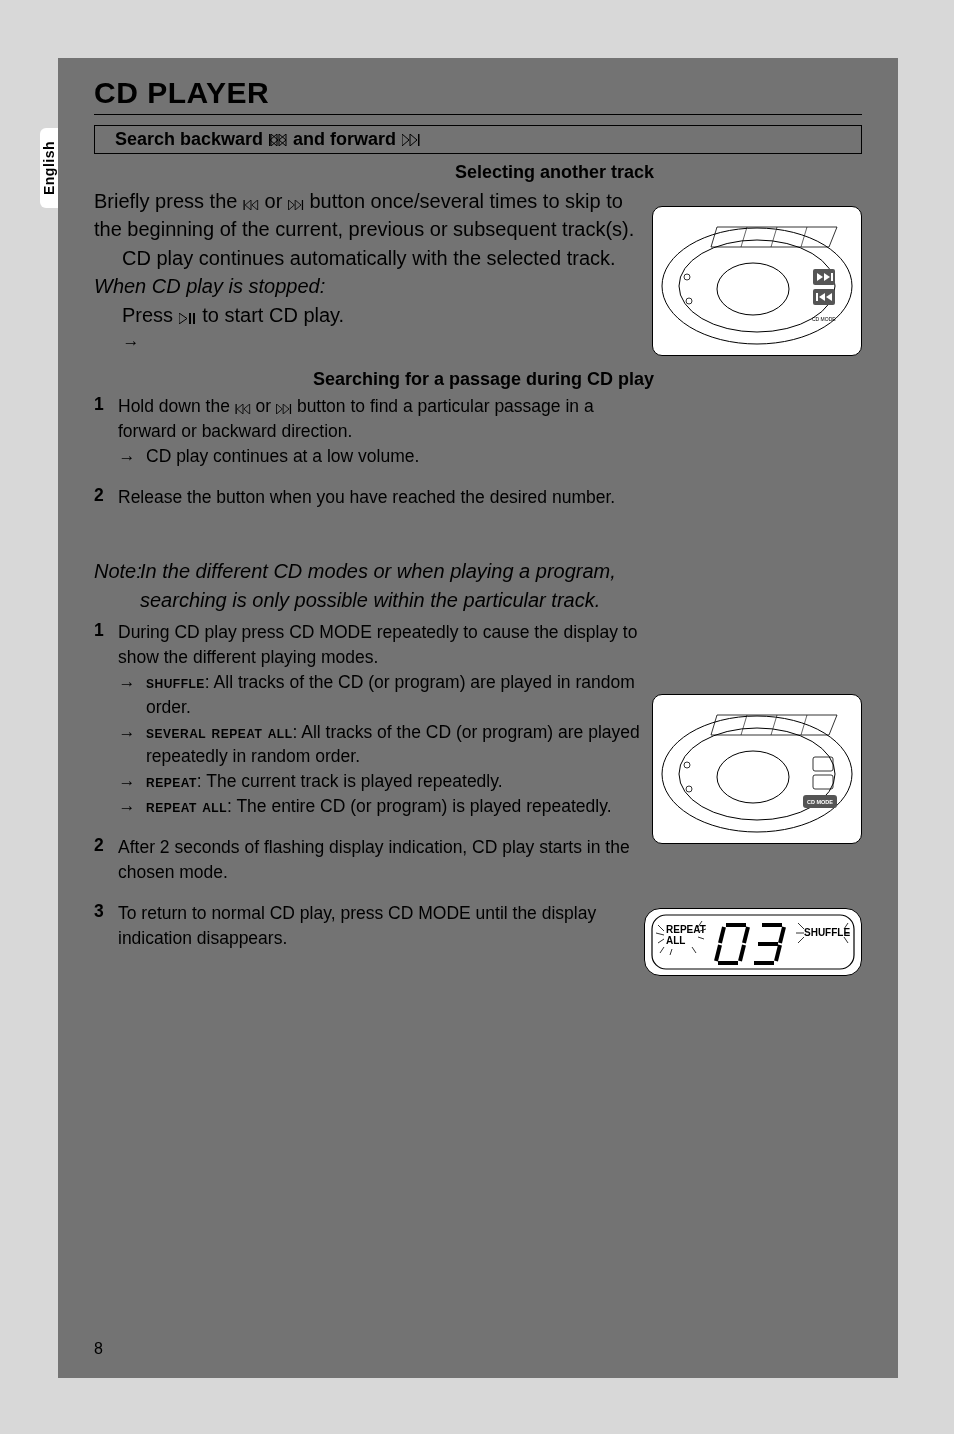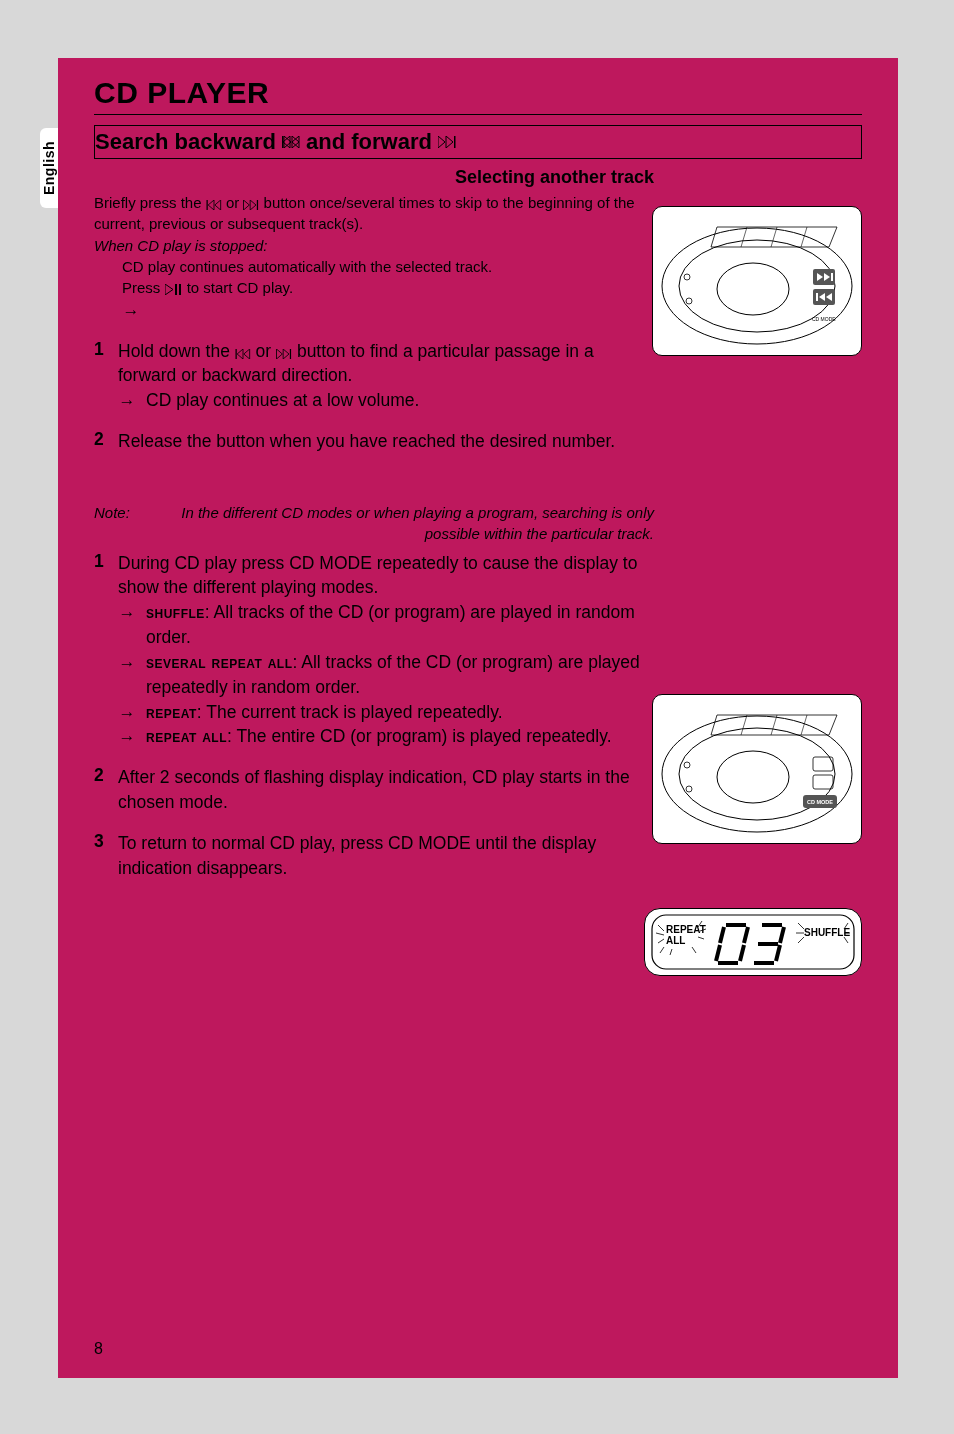--- a/index.html
+++ b/index.html
@@ -9,21 +9,21 @@
     font-family: "Helvetica Neue", Helvetica, Arial, sans-serif;
     color: #000;
     position: relative;
   }
   .page {
     position: absolute;
     left: 58px;
     top: 58px;
     width: 840px;
     height: 1320px;
-    background: #be185d;
+    background: #737373;
     padding: 18px 36px 20px 36px;
   }
   .side-tab {
     position: absolute;
     left: 40px;
     top: 128px;
     width: 18px;
     height: 80px;
     background: #fff;
     border-top-left-radius: 6px;
@@ -45,36 +45,36 @@
     letter-spacing: 0.5px;
     margin-bottom: 4px;
   }
   .rule {
     border: none;
     border-top: 1.2px solid #000;
     margin: 2px 0 10px 0;
   }
   .section-head {
     border: 1.2px solid #000;
-    padding: 3px 0;
-    font-size: 22px;
+    padding: 3px 20px;
+    font-size: 18px;
     font-weight: 700;
     margin: 6px 0 8px 0;
     display: flex;
     align-items: center;
     gap: 6px;
   }
   .subhead {
     font-size: 18px;
     font-weight: 700;
     margin: 6px 0 4px 0;
     text-align: right;
   }
   .body-text {
-    font-size: 15px;
+    font-size: 20px;
     line-height: 1.42;
     font-weight: 300;
   }
   .italic { font-style: italic; }
   .indent { padding-left: 28px; }
   .row { display: flex; align-items: flex-start; gap: 10px; }
   .num-col { width: 14px; flex-shrink: 0; font-weight: 700; font-size: 17.5px; }
   .arrow-col { width: 18px; flex-shrink: 0; text-align: center; font-size: 17px; line-height: 1.42; }
   .text-col { flex: 1; font-size: 17.5px; line-height: 1.42; font-weight: 300; }
   .text-col b, .text-col .sc { font-weight: 700; }
@@ -171,37 +171,38 @@
             <polygon points="17,0 10,6 17,12" fill="none" stroke="#000" stroke-width="1"></polygon>
           </svg>
         </span><span> or </span><span class="icon-inline">
           <svg width="16" height="10" viewBox="0 0 18 12">
             <polygon points="0,0 7,6 0,12" fill="none" stroke="#000" stroke-width="1"></polygon>
             <polygon points="8,0 15,6 8,12" fill="none" stroke="#000" stroke-width="1"></polygon>
             <rect x="16" y="0" width="1.5" height="12" fill="#000"></rect>
           </svg>
         </span><span> button once/several times to skip to the beginning of the current, previous or subsequent track(s).</span>
     </div>
+    <div class="body-text indent">CD play continues automatically with the selected track.</div>
     <div class="body-text italic">When CD play is stopped:</div>
-    <div class="body-text indent">CD play continues automatically with the selected track.</div>
     <div class="body-text indent">
       <span>Press </span><span class="icon-inline">
           <svg width="18" height="11" viewBox="0 0 18 11">
             <polygon points="0,0 8,5.5 0,11" fill="none" stroke="#000" stroke-width="1"></polygon>
             <rect x="10" y="0" width="2" height="11" fill="#000"></rect>
             <rect x="14" y="0" width="2" height="11" fill="#000"></rect>
           </svg>
         </span><span> to start CD play.</span>
     </div>
     <div class="row indent">
       <div class="arrow-col">→</div>
     </div>
   </div>
 
   <div class="content-left gap16">
+    <div class="subhead">Searching for a passage during CD play</div>
     <div class="row">
       <div class="num-col">1</div>
       <div class="text-col">
         <span>Hold down the </span><span class="icon-inline">
             <svg width="16" height="10" viewBox="0 0 18 12">
               <rect x="0" y="0" width="1.5" height="12" fill="#000"></rect>
               <polygon points="9,0 2,6 9,12" fill="none" stroke="#000" stroke-width="1"></polygon>
               <polygon points="17,0 10,6 17,12" fill="none" stroke="#000" stroke-width="1"></polygon>
             </svg>
           </span><span> or </span><span class="icon-inline">
@@ -219,21 +220,21 @@
     </div>
 
     <div class="row gap16">
       <div class="num-col">2</div>
       <div class="text-col">Release the button when you have reached the desired number.</div>
     </div>
 
     <div class="body-text italic gap16" style="padding-left:0;">
       <div style="display:flex;margin-top:48px;">
         <div style="width:46px; flex-shrink:0;">Note:</div>
-        <div style="flex:1;text-align:right;">In the different CD modes or when playing a program, searching is only possible within the particular track.</div>
+        <div style="flex:1;">In the different CD modes or when playing a program, searching is only possible within the particular track.</div>
       </div>
     </div>
   </div>
 
 
   <div class="float-fig fig2">
     <svg class="cd-svg" viewBox="0 0 200 140">
       <ellipse cx="100" cy="75" rx="95" ry="58" fill="none" stroke="#000" stroke-width="1"></ellipse>
       <ellipse cx="100" cy="75" rx="78" ry="46" fill="none" stroke="#000" stroke-width="1"></ellipse>
       <ellipse cx="96" cy="78" rx="36" ry="26" fill="none" stroke="#000" stroke-width="1"></ellipse>

